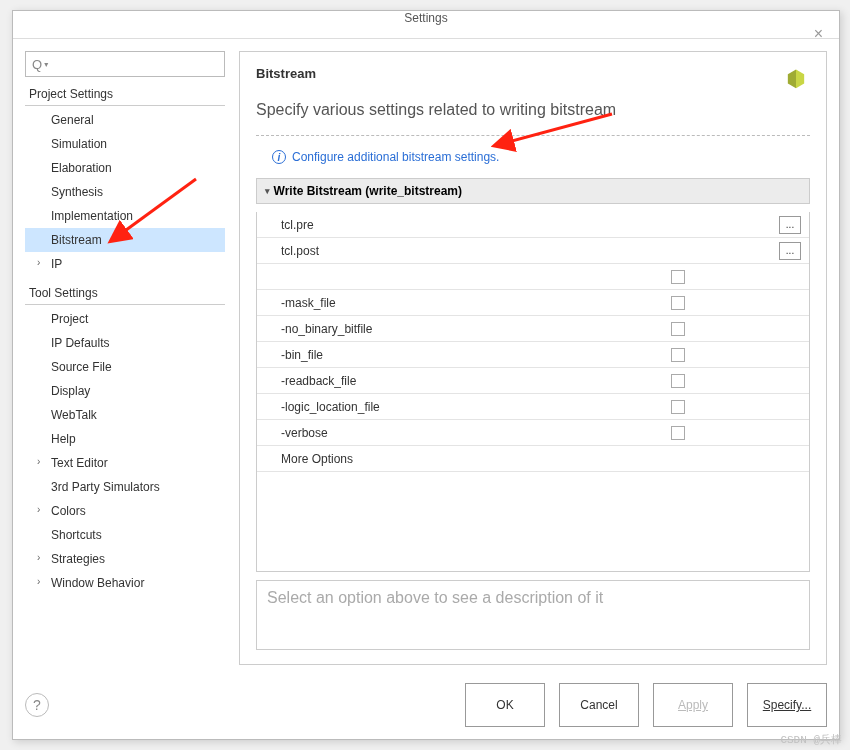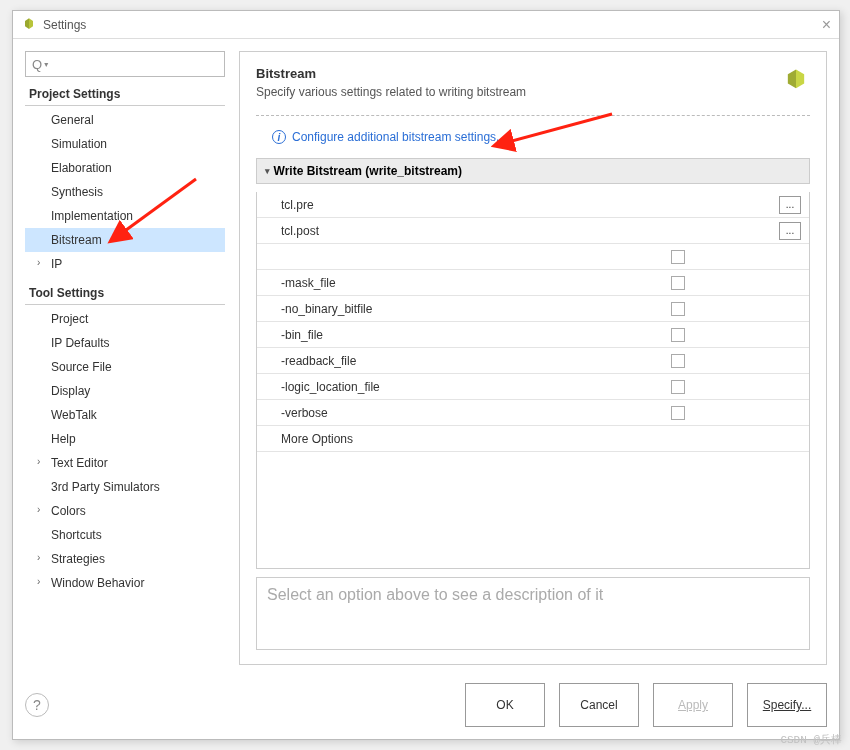--- a/index.html
+++ b/index.html
@@ -1,35 +1,35 @@
 <!DOCTYPE html>
 <html><head>
   <meta charset="utf-8">
   <style>
     * { box-sizing: border-box; margin: 0; padding: 0; font-family: Arial, sans-serif; }
     body { background: #f0f0f0; width: 850px; height: 750px; position: relative; }
     .window { position: absolute; left: 12px; top: 10px; width: 828px; height: 730px; background: #fff; border: 1px solid #bbb; box-shadow: 2px 2px 8px rgba(0,0,0,0.15); }
-    .titlebar { height: 28px; border-bottom: 1px solid #ddd; display: flex; align-items: center; padding: 0 8px; font-size: 12px; color: #555; }
+    .titlebar { height: 28px; border-bottom: 1px solid #ddd; display: flex; align-items: center; padding: 0 16px; font-size: 12px; color: #555; flex-direction: column; }
     .titlebar .close { margin-left: auto; color: #999; font-size: 16px; cursor: pointer; }
     .win-icon { width: 16px; height: 16px; margin-right: 6px; }
     .body { display: flex; gap: 14px; padding: 12px; height: calc(100% - 90px); }
     .left-pane { width: 200px; display: flex; flex-direction: column; }
     .search { position: relative; border: 1px solid #bbb; height: 26px; display: flex; align-items: center; padding: 0 6px; font-size: 12px; color: #888; }
     .search .mag { font-size: 13px; }
     .search .caret { font-size: 8px; margin-left: 2px; }
-    .nav-group-title { font-weight: bold; font-size: 12px; color: #333; padding: 10px 4px 4px 4px; border-bottom: 1px solid #ccc; }
+    .nav-group-title { font-weight: normal; font-size: 12px; color: #333; padding: 10px 4px 4px 4px; border-bottom: 1px solid #ccc; }
     .nav-list { margin-top: 2px; }
     .nav-item { font-size: 12px; color: #333; padding: 5px 4px 5px 26px; cursor: pointer; position: relative; }
     .nav-item.selected { background: #cde6ff; }
     .nav-item .chev { position: absolute; left: 12px; top: 5px; font-size: 10px; color: #666; }
     .right-pane { flex: 1; border: 1px solid #ccc; padding: 14px 16px; display: flex; flex-direction: column; gap: 8px; }
     .head-row { display: flex; }
     .head-text { flex: 1; }
     .head-title { font-weight: bold; font-size: 13px; color: #333; }
-    .head-desc { font-size: 12px; color: #555; margin-top: 4px; }
+    .head-desc { font-size: 16px; color: #555; margin-top: 20px; }
     .brand-icon { width: 28px; height: 28px; }
     .dashed { border-top: 1px dashed #bbb; margin: 8px 0 6px 0; }
     .cfg-link { display: flex; align-items: center; gap: 6px; font-size: 12px; color: #2a6ed6; margin-left: 16px; cursor: pointer; }
     .info-icon { width: 14px; height: 14px; border: 1.5px solid #2a6ed6; border-radius: 50%; color: #2a6ed6; font-size: 10px; font-weight: bold; font-style: italic; display: flex; align-items: center; justify-content: center; }
     .section-header { background: #ececec; border: 1px solid #ccc; padding: 5px 8px; font-size: 12px; font-weight: bold; display: flex; align-items: center; gap: 4px; margin-top: 6px; }
     .section-header .dchev { font-size: 9px; color: #555; }
     .settings-table { border: 1px solid #ccc; border-top: none; font-size: 12px; height: 400px; overflow: hidden; }
     .settings-row { display: flex; border-bottom: 1px solid #e4e4e4; height: 26px; align-items: center; }
     .settings-row .label { width: 300px; padding-left: 24px; color: #333; }
     .settings-row .value { flex: 1; display: flex; align-items: center; justify-content: flex-end; padding-right: 8px; }

